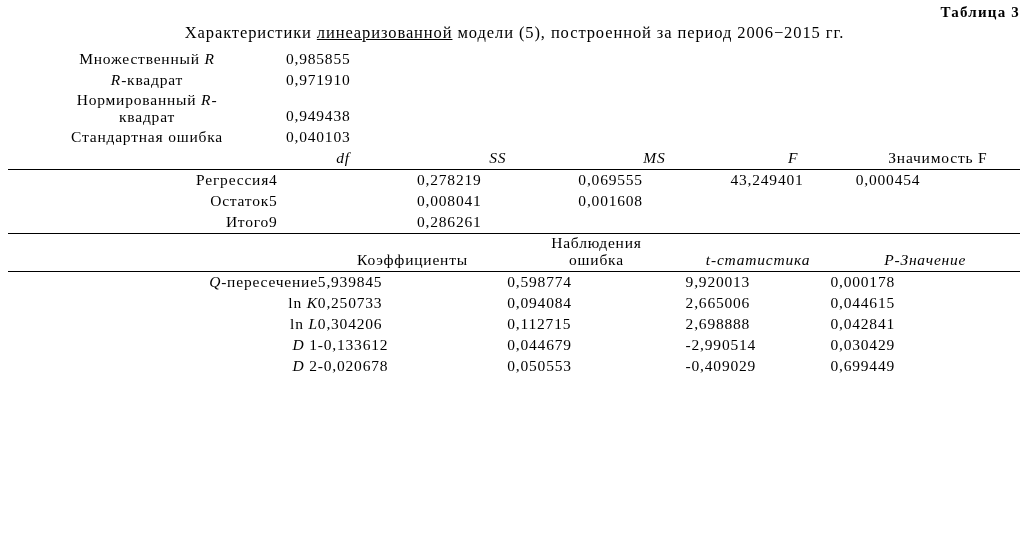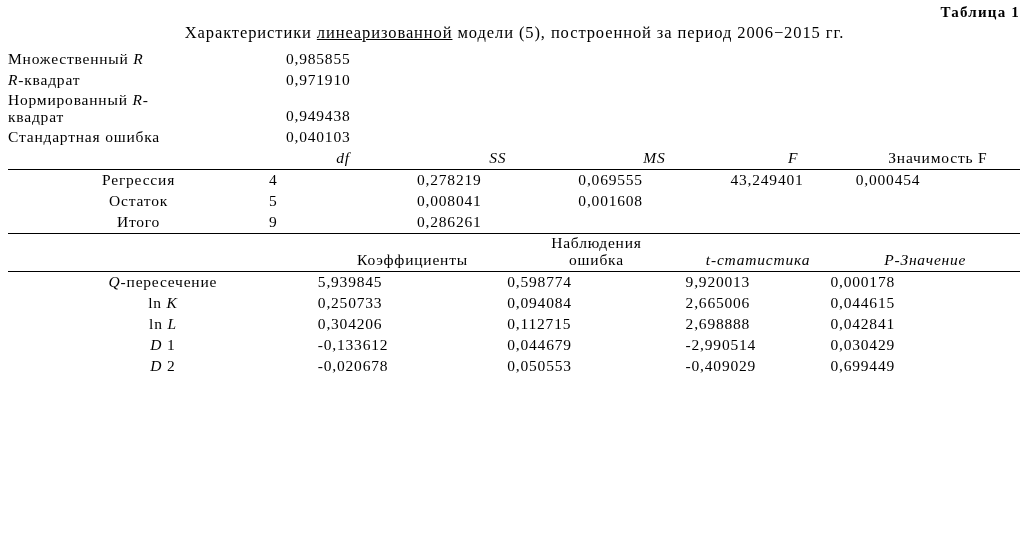--- a/index.html
+++ b/index.html
@@ -46,32 +46,32 @@
     letter-spacing: 0.8px;
   }
   table.grid td {
     padding: 1px 0 2px 0;
     vertical-align: bottom;
     white-space: nowrap;
   }
   .rule-top td { border-top: 1.3px solid #000; }
   .rule-bottom td { border-bottom: 1.3px solid #000; }
 
-  .c-label { width: 278px; text-align: center; padding-left: 2px; }
+  .c-label { width: 278px; text-align: right; padding-left: 2px; }
   .c-v1 { width: 160px; text-align: left; padding-left: 10px; }
   .c-v2 { width: 170px; }
   .c-v3 { width: 160px; }
   .c-v4 { width: 130px; }
   .c-v5 { width: 170px; }
 
   .it { font-style: italic; }
   .center { text-align: center; }
 
   
-  .stat-label { text-align: left; padding-left: 2px; }
+  .stat-label { text-align: center; padding-left: 2px; }
   .stat-val { text-align: left; padding-left: 8px; margin-top: 40px; }
   .stat-val-underline {
     text-align: center;
     border-bottom: 1.3px solid #000;
     width: 90px;
   }
   .sec-head { text-align: left; padding-left: 2px; }
 
   .hdr-row td {
     text-align: center;
@@ -80,21 +80,21 @@
 
   .two-line {
     line-height: 1.08;
   }
 </style>
 </head>
 <body>
 
 <div class="page">
 
-  <div class="table-number">Таблица 1</div>
+  <div class="table-number">Таблица 3</div>
 
   <div class="caption">
     <span>Характеристики </span><span class="u">линеаризованной</span><span> модели (5), построенной за период 2006−2015 гг.</span>
   </div>
 
   <table class="grid">
     <tbody>
     <tr>
       <td class="c-label stat-label"><span>Множественный </span><span class="it">R</span></td>
       <td class="stat-val">0,985855</td>

